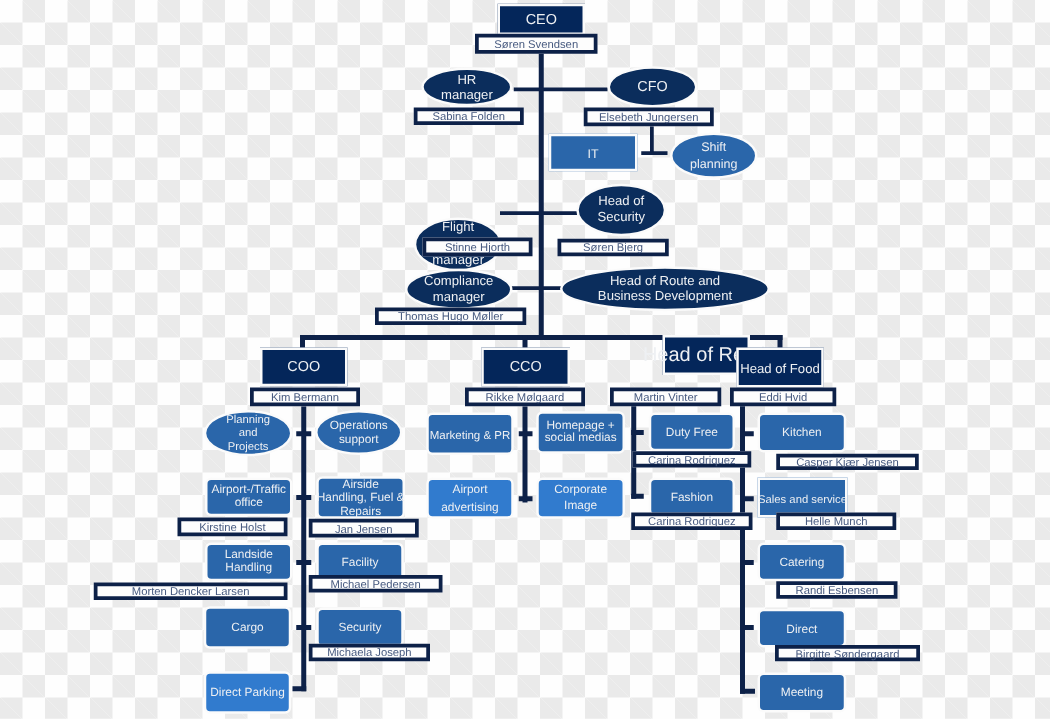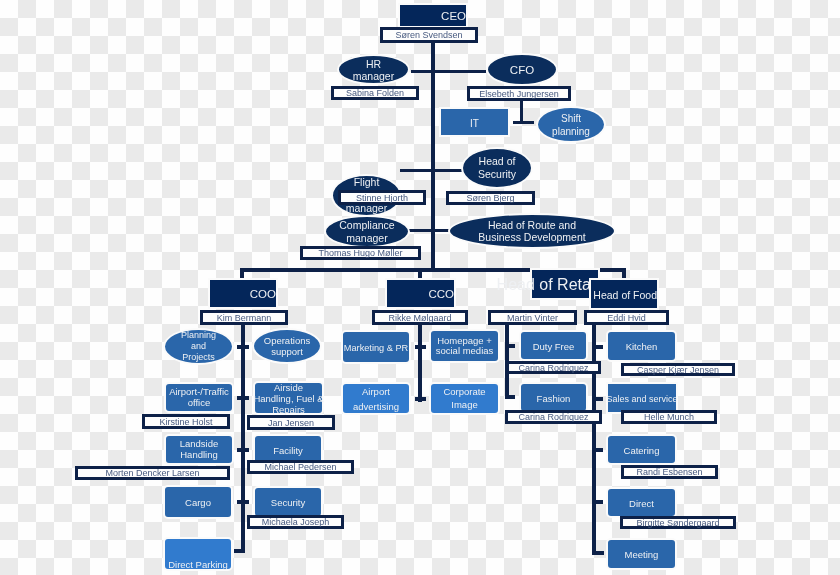--- a/index.html
+++ b/index.html
@@ -12,21 +12,21 @@
       linear-gradient(45deg,#eaeaea 25%,transparent 25%,transparent 75%,#eaeaea 75%),
       linear-gradient(45deg,#eaeaea 25%,transparent 25%,transparent 75%,#eaeaea 75%);
     background-size:36px 36px;
     background-position:0 0,18px 18px;
     background-color:#fefefe;}
   .node{position:absolute;box-sizing:border-box;display:flex;align-items:center;
     justify-content:center;text-align:center;color:#eef0f3;line-height:1.15;
     white-space:pre;z-index:5;}
   .node > span{display:block;position:relative;top:1.5px;overflow:visible;}
   .node.ml > span{top:0;}
-  .dark-box{background:#04265a;border:2px solid #fbfbfb;justify-content:flex-end;}
+  .dark-box{background:#04265a;border:2px solid #fbfbfb;}
   .dark-ellipse{background:#0b2d5c;border-radius:50%;border:2px solid #fbfbfb;}
   .mid-box{background:#2a66aa;border-radius:5px;border:2px solid #fbfbfb;}
   .mid-ellipse{background:#2a66aa;border-radius:50%;border:2px solid #fbfbfb;}
   .light-box{background:#317bce;border-radius:5px;border:2px solid #fbfbfb;}
   .name-box{position:absolute;box-sizing:border-box;background:#fdfdfd;
     border:3px solid #0d2148;color:#46597f;display:flex;align-items:center;
     justify-content:center;text-align:center;z-index:9;white-space:nowrap;}
   .ln{position:absolute;background:#0d2148;z-index:2;}
 </style>
 </head>
@@ -134,21 +134,21 @@
   </div>
   <div class="node mid-box" style="left:253px;top:434px;width:70px;height:31px;font-size:9.5px;">
     <span>Facility</span>
   </div>
   <div class="node mid-box" style="left:163px;top:485px;width:70px;height:34px;font-size:9.5px;">
     <span>Cargo</span>
   </div>
   <div class="node mid-box" style="left:253px;top:486px;width:70px;height:32px;font-size:9.5px;">
     <span>Security</span>
   </div>
-  <div class="node light-box" style="left:163px;top:537px;width:70px;height:34px;font-size:9.5px;align-items:flex-end;">
+  <div class="node light-box" style="left:163px;top:537px;width:70px;height:34px;font-size:9.5px;">
     <span>Direct Parking</span>
   </div>
   <div class="node mid-box" style="left:341px;top:330px;width:70px;height:34px;font-size:9.2px;">
     <span>Marketing &amp; PR</span>
   </div>
   <div class="node mid-box ml" style="left:429px;top:329px;width:71px;height:34px;font-size:9.5px;line-height:10.4px;">
     <span>Homepage +
 social medias</span>
   </div>
   <div class="node light-box ml" style="left:341px;top:382px;width:70px;height:33px;font-size:9.5px;line-height:15px;">

